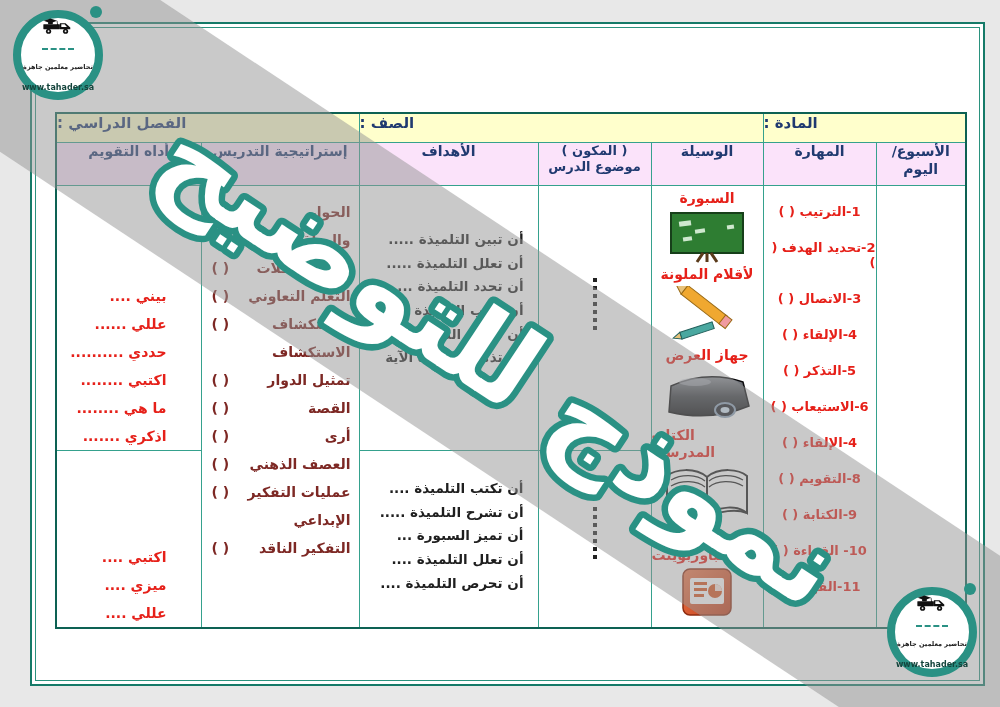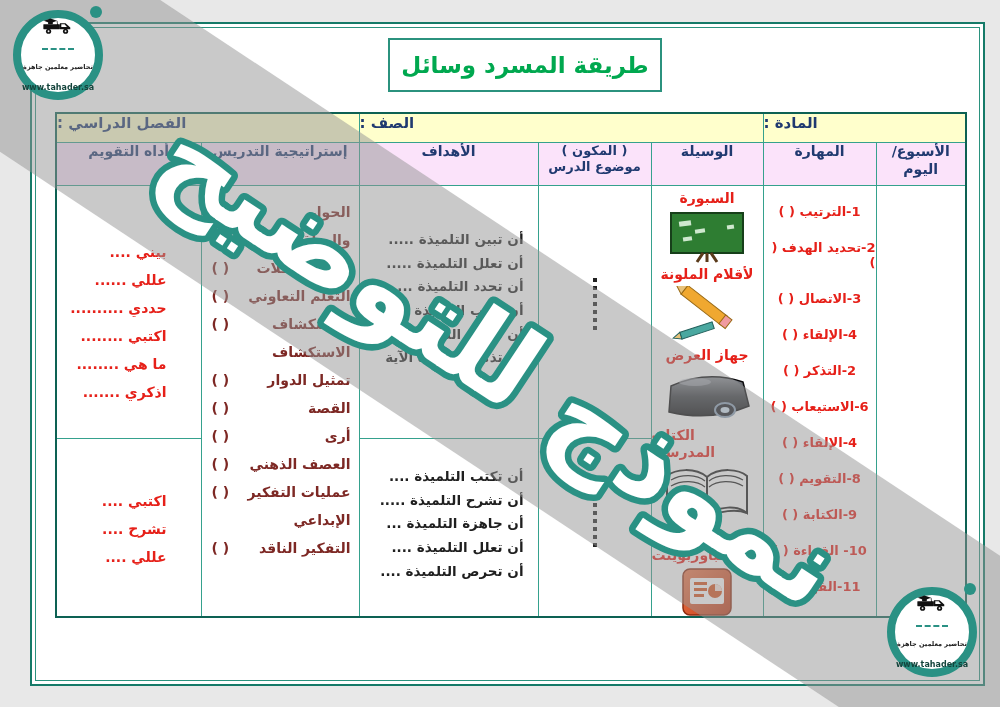--- a/index.html
+++ b/index.html
@@ -44,21 +44,21 @@
   .objs.first{padding-top:42px;}
   .objs.second{padding-top:26px;}
 
   
   .strats{display:flex;flex-direction:column;gap:12px;padding:18px 8px 0 10px;color:#7d2824;font-weight:bold;font-size:14px;}
   .strat-row{display:flex;align-items:center;}
   .strat-label{flex:1;}
   .strat-paren{width:34px;text-align:left;}
 
   
-  .evals{color:#e62019;font-weight:bold;font-size:14px;text-align:right;padding-right:34px;line-height:2.0;}
+  .evals{color:#e62019;font-weight:bold;font-size:14px;text-align:right;padding-right:34px;line-height:2.0;margin-top:44px;}
   .evals.first{padding-top:52px;}
   .evals.second{padding-top:48px;}
 
   
   .band{position:absolute;left:-155px;top:243px;width:1300px;height:215px;background:rgba(148,148,148,0.5);transform:rotate(33.5deg);z-index:40;display:flex;align-items:center;justify-content:center;pointer-events:none;}
 
   
   .logo{position:absolute;width:100px;height:100px;z-index:50;}
   .logo .ring{position:absolute;inset:5px;border-radius:50%;border:8px solid #2a9184;background:#fff;box-sizing:border-box;display:flex;flex-direction:column;align-items:center;justify-content:center;gap:12px;}
   .logo .dot{position:absolute;width:12px;height:12px;border-radius:50%;background:#2a9184;top:1px;right:6px;}
@@ -68,23 +68,20 @@
   .logo-tl{left:8px;top:5px;}
   .logo-br{left:882px;top:582px;}
 </style>
 </head>
 <body>
 
 <div class="stage">
 
   <div class="page"></div>
 
-  <div class="title-box">
-    <span>طريقة المسرد وسائل</span>
-  </div>
 
   <table class="sheet" dir="rtl">
     <colgroup>
       <col class="c-week">
         <col class="c-skill">
         <col class="c-tool">
         <col class="c-topic">
       <col class="c-obj">
         <col class="c-strat">
         <col class="c-eval">
@@ -107,21 +104,21 @@
 
     <tr class="bodyA">
       <td rowspan="2"></td>
 
       <td rowspan="2">
         <div class="skills">
           <div>1-الترتيب (  )</div>
           <div>2-تحديد الهدف (  )</div>
           <div>3-الاتصال (  )</div>
           <div>4-الإلقاء (  )</div>
-          <div>2-التذكر (  )</div>
+          <div>5-التذكر (  )</div>
           <div>6-الاستيعاب (  )</div>
           <div>4-الإلقاء (  )</div>
           <div>8-التقويم (  )</div>
           <div>9-الكتابة (  )</div>
           <div>10- القراءة (  )</div>
           <div>11-الفهم (  )</div>
         </div>
       </td>
 
       <td rowspan="2">
@@ -270,29 +267,29 @@
     </tr>
 
     <tr class="bodyB">
       <td>
         <div class="vdots second"></div>
       </td>
       <td>
         <div class="objs second">
           <div>أن تكتب التلميذة ....</div>
           <div>أن تشرح التلميذة .....</div>
-          <div>أن جاهزة التلميذة ...</div>
+          <div>أن تميز السبورة ...</div>
           <div>أن تعلل التلميذة ....</div>
           <div>أن تحرص التلميذة ....</div>
         </div>
       </td>
       <td>
         <div class="evals second">
           <div>اكتبي ....</div>
-          <div>تشرح ....</div>
+          <div>ميزي ....</div>
           <div>عللي ....</div>
         </div>
       </td>
     </tr>
   </tbody>
     </table>
 
   <div class="band">
     <svg width="1300" height="215" viewBox="0 0 1300 215">
       <text x="660" y="152" text-anchor="middle" font-family="DejaVu Sans, sans-serif" font-size="110" font-weight="bold" fill="#ffffff" stroke="#2a9184" stroke-width="13" paint-order="stroke" stroke-linejoin="round">نموذج للتوضيح</text>

